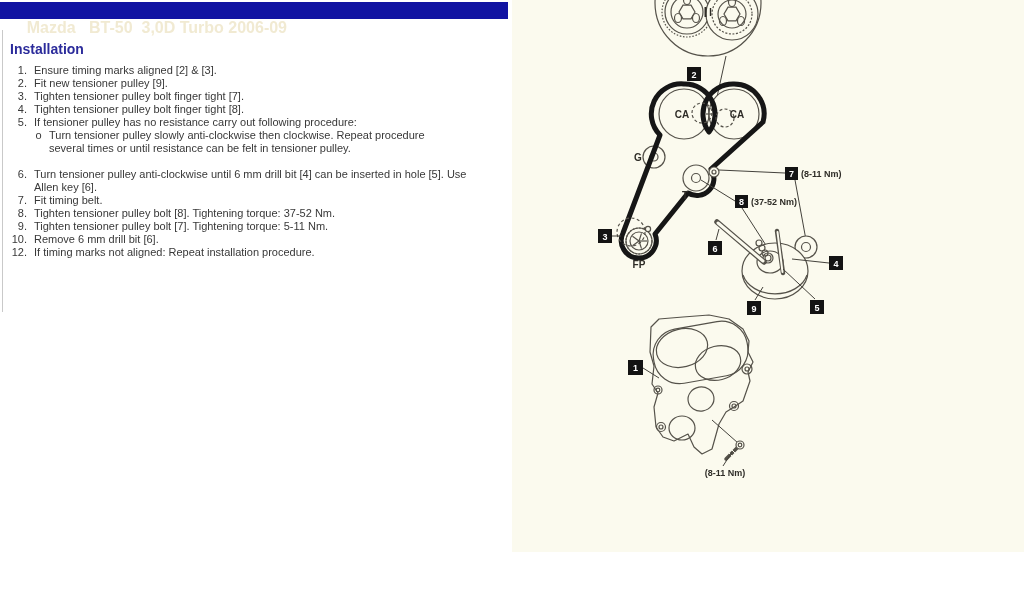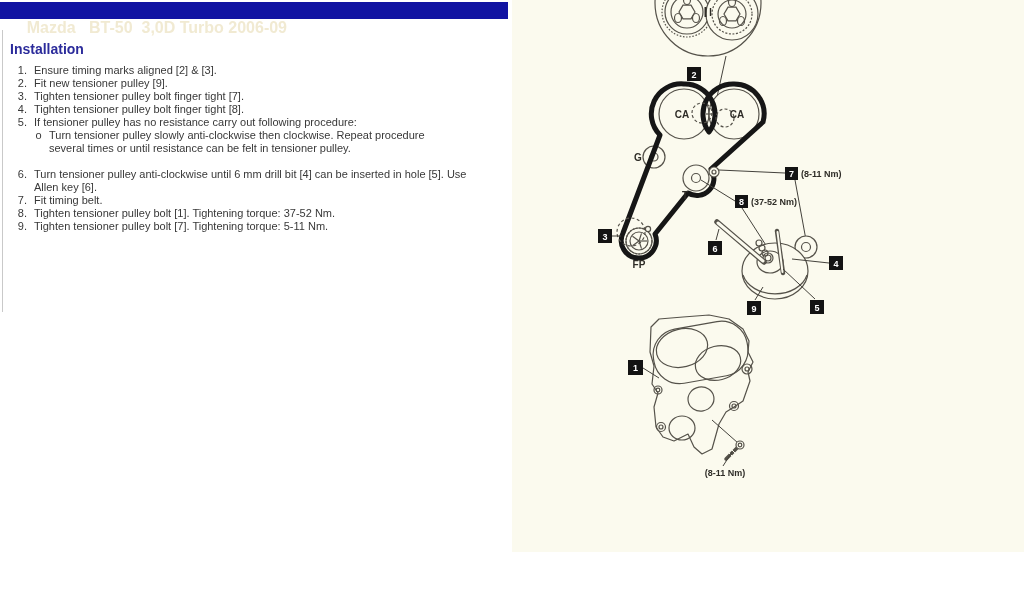--- a/index.html
+++ b/index.html
@@ -69,25 +69,33 @@
     <div class="step gap-before">
         <span class="num">6.</span>
         <span class="txt">Turn tensioner pulley anti-clockwise until 6 mm drill bit [4] can be inserted in hole [5]. Use Allen key [6].</span>
       </div>
     <div class="step">
         <span class="num">7.</span>
         <span class="txt">Fit timing belt.</span>
       </div>
     <div class="step">
         <span class="num">8.</span>
-        <span class="txt">Tighten tensioner pulley bolt [1]. Tightening torque: 37-52 Nm.</span>
+        <span class="txt">Tighten tensioner pulley bolt [8]. Tightening torque: 37-52 Nm.</span>
       </div>
     <div class="step">
         <span class="num">9.</span>
         <span class="txt">Tighten tensioner pulley bolt [7]. Tightening torque: 5-11 Nm.</span>
+      </div>
+    <div class="step">
+        <span class="num">10.</span>
+        <span class="txt">Remove 6 mm drill bit [6].</span>
+      </div>
+    <div class="step">
+        <span class="num">12.</span>
+        <span class="txt">If timing marks not aligned: Repeat installation procedure.</span>
       </div>
   </div>
 
   <div class="diagram-pane"></div>
 
   <svg width="512" height="600" viewBox="0 0 512 600">
 
     <g>
       <circle class="ln fillc" cx="196" cy="3" r="53"></circle>
 

